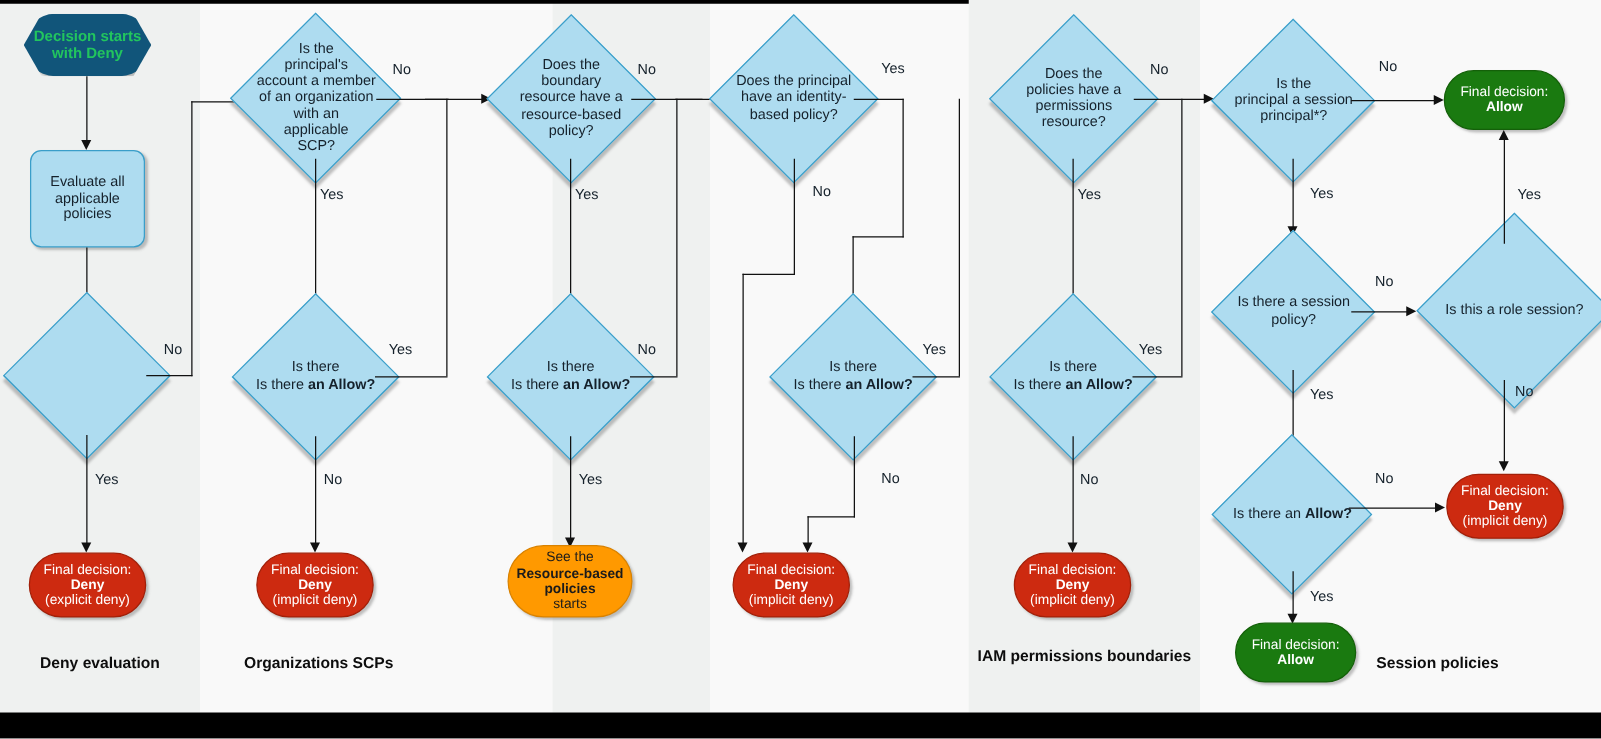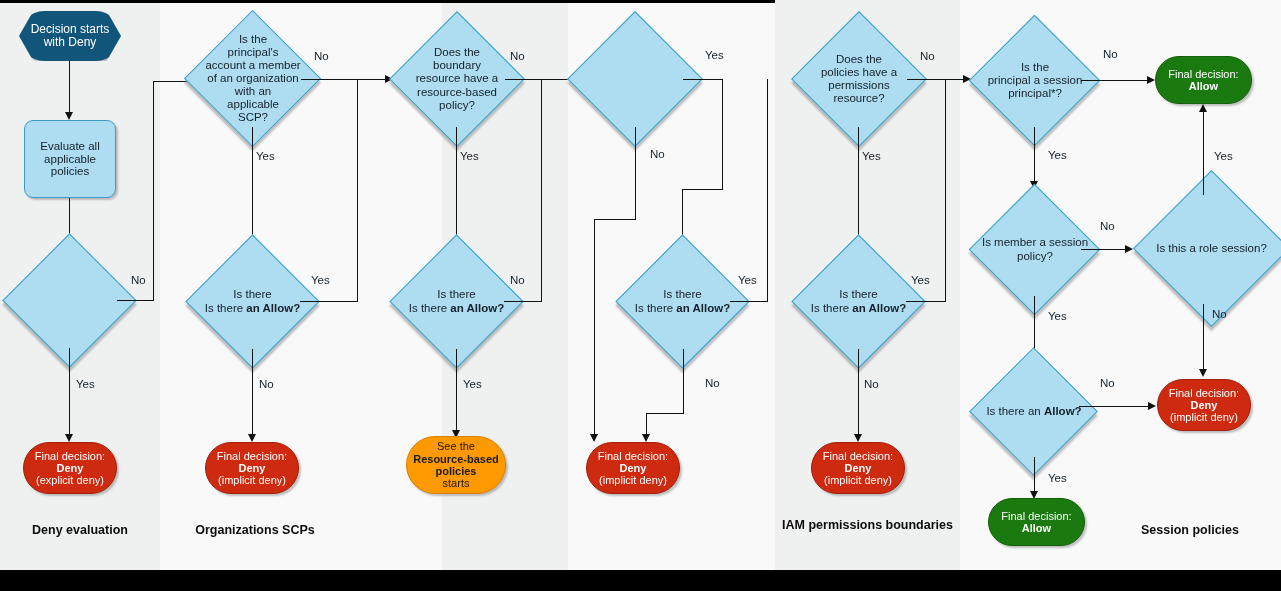--- a/index.html
+++ b/index.html
@@ -21,21 +21,21 @@
   .diamond{background:#aedcf0;border:1px solid #3a9ec9;
            transform:rotate(45deg);box-shadow:3px 3px 2px rgba(120,120,120,.45);}
   .dtext{position:absolute;display:flex;align-items:center;justify-content:center;text-align:center;
          color:#15212b;font-size:11.5px;line-height:1.14;pointer-events:none;}
 
   .terminator{border-radius:999px;color:#fff;font-size:11px;line-height:1.2;
               box-shadow:2px 2px 2px rgba(120,120,120,.45);}
   .t-deny{background:#cd2a10;border:1px solid #a22009;}
   .t-allow{background:#1a7a10;border:1px solid #146009;}
   .t-orange{background:#ff9900;border:1px solid #d98200;color:#1b1b1b;font-size:11px;}
-  .t-start{background:#11557a;color:#ffffff;font-size:12px;font-weight:normal;
+  .t-start{background:#11557a;color:#22c55e;font-size:12px;font-weight:bold;
            clip-path:polygon(14% 0,86% 0,100% 50%,86% 100%,14% 100%,0 50%);
            box-shadow:2px 2px 2px rgba(120,120,120,.45);}
 
   .rounded-box{background:#aedcf0;border:1px solid #3a9ec9;border-radius:9px;
                color:#15212b;font-size:11.5px;line-height:1.2;
                box-shadow:2px 2px 2px rgba(120,120,120,.45);}
 
   .b{font-weight:bold;}
 
   
@@ -193,20 +193,27 @@
   <div class="node terminator t-orange" style="left:406px;top:436px;width:100px;height:58px;">
     <div class="lbl">
       <div>See the</div>
       <div class="b">Resource-based</div>
       <div class="b">policies</div>
       <div>starts</div>
     </div>
   </div>
 
   <div class="node diamond" style="left:587px;top:31px;width:96px;height:96px;"></div>
+  <div class="dtext" style="left:572px;top:31px;width:126px;height:96px;">
+    <div>
+      <div>Does the principal</div>
+      <div>have an identity-</div>
+      <div>based policy?</div>
+    </div>
+  </div>
 
   <div class="elbl" style="left:705px;top:49px;">Yes</div>
   <div class="ln h" style="left:683px;top:79px;width:40px;"></div>
   <div class="ln v" style="left:722px;top:79px;height:111px;"></div>
   <div class="ln h" style="left:682px;top:189px;width:41px;"></div>
   <div class="ln v" style="left:682px;top:189px;height:56px;"></div>
   <div class="arrow down" style="left:678px;top:241px;"></div>
 
   <div class="elbl" style="left:650px;top:148px;">No</div>
   <div class="ln v" style="left:635px;top:127px;height:93px;"></div>
@@ -303,21 +310,21 @@
     </div>
   </div>
 
   <div class="elbl" style="left:1048px;top:149px;">Yes</div>
   <div class="ln v" style="left:1034px;top:127px;height:58px;"></div>
   <div class="arrow down" style="left:1030px;top:181px;"></div>
 
   <div class="node diamond" style="left:988px;top:203px;width:93px;height:93px;"></div>
   <div class="dtext" style="left:973px;top:203px;width:124px;height:93px;">
     <div>
-      <div>Is member a session</div>
+      <div>Is there a session</div>
       <div>policy?</div>
     </div>
   </div>
 
   <div class="elbl" style="left:1100px;top:220px;">No</div>
   <div class="ln h" style="left:1081px;top:249px;width:48px;"></div>
   <div class="arrow right" style="left:1125px;top:245px;"></div>
 
   <div class="node diamond" style="left:1156px;top:193px;width:111px;height:111px;"></div>
   <div class="dtext" style="left:1136px;top:193px;width:151px;height:111px;">
@@ -361,15 +368,15 @@
   <div class="ln v" style="left:1034px;top:457px;height:38px;"></div>
   <div class="arrow down" style="left:1030px;top:491px;"></div>
 
   <div class="node terminator t-allow" style="left:988px;top:498px;width:97px;height:48px;">
     <div class="lbl">
       <div>Final decision:</div>
       <div class="b">Allow</div>
     </div>
   </div>
 
-  <div class="lane-title" style="left:1110px;top:523px;width:160px;">Session policies</div>
+  <div class="lane-title" style="left:1070px;top:523px;width:160px;">Session policies</div>
 
 </div>
 
 </body></html>

